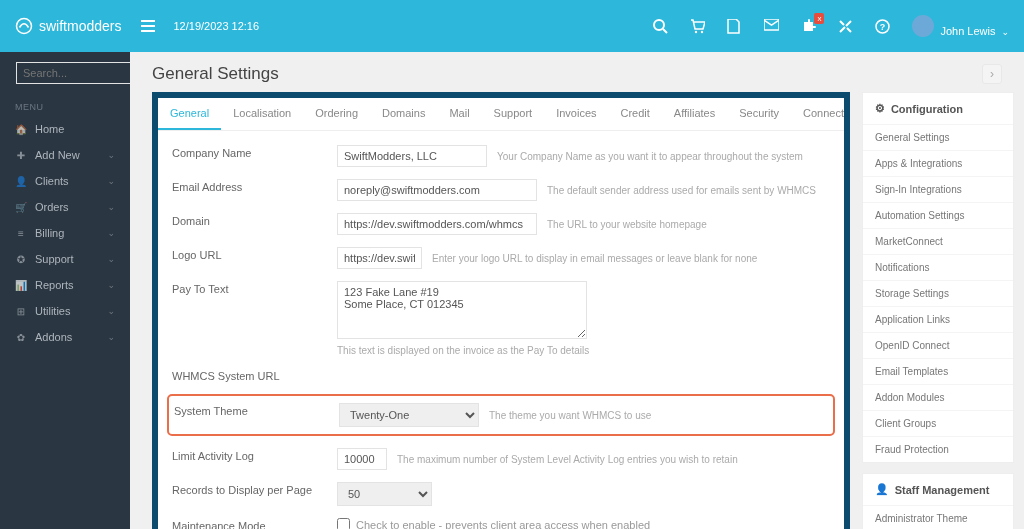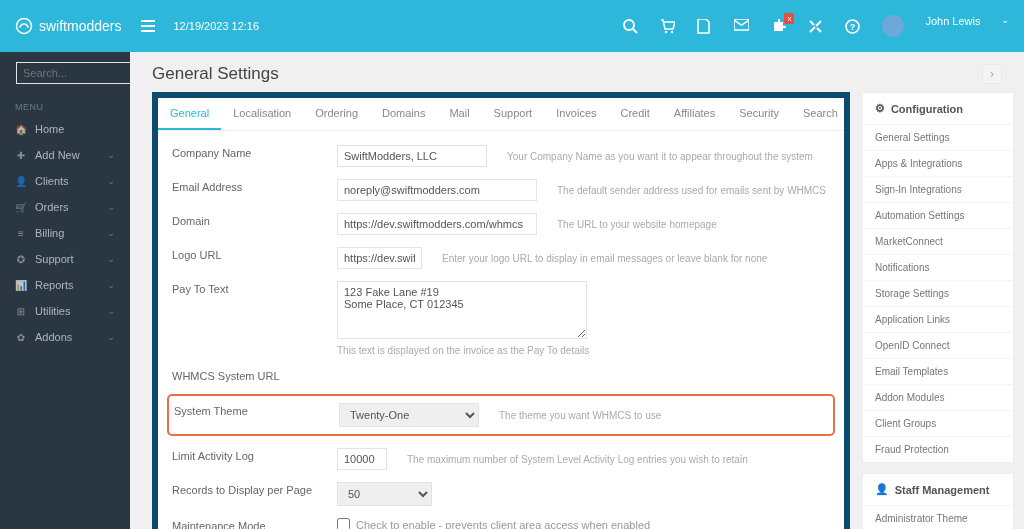--- a/index.html
+++ b/index.html
@@ -5,21 +5,21 @@
 *{box-sizing:border-box;margin:0;padding:0}
 body{font-family:-apple-system,"Segoe UI",Helvetica,Arial,sans-serif;font-size:12px;color:#555;background:#f0f0f0;width:1024px;height:529px;overflow:hidden}
 .topbar{height:52px;background:#2db7da;color:#fff;display:flex;align-items:center;padding:0 15px}
 .brand{display:flex;align-items:center;font-size:14px;font-weight:500}
 .brand svg{margin-right:6px}
 .hamburger{margin-left:20px;cursor:pointer}
 .datetime{margin-left:18px;font-size:11px}
 .top-icons{margin-left:auto;display:flex;align-items:center;gap:22px}
 .top-icons .ic{width:15px;height:15px;cursor:pointer;position:relative}
 .badge{position:absolute;top:-6px;right:-8px;background:#e74c3c;color:#fff;font-size:8px;padding:1px 3px;border-radius:2px}
-.user{display:flex;align-items:flex-start;gap:21px;font-size:11px}
+.user{display:flex;align-items:flex-end;gap:6px;font-size:11px}
 .avatar{width:22px;height:22px;border-radius:50%;background:#6ca9d8}
 .layout{display:flex;height:483px}
 .sidebar{width:130px;background:#2a3641;color:#aeb5bd;display:flex;flex-direction:column;font-size:11px;overflow:hidden}
 .search-wrap{display:flex;align-items:center;padding:10px}
 .search-wrap svg{opacity:.6}
 .search-wrap input{flex:1;background:transparent;border:none;color:#ccc;font-size:11px;outline:none;margin-left:6px}
 .menu-label{padding:8px 15px 4px;font-size:9px;color:#6b7782;letter-spacing:.5px}
 .nav-item{display:flex;align-items:center;padding:7px 15px;cursor:pointer;color:#aeb5bd}
 .nav-item .mi{width:12px;margin-right:8px;text-align:center;font-size:10px;opacity:.7}
 .nav-item .chev{margin-left:auto;font-size:9px;opacity:.5}
@@ -31,21 +31,21 @@
 .panel{background:#fff;border:6px solid #0c4a6e}
 .form-panel{flex:1;display:flex;flex-direction:column;overflow:hidden}
 .tabs{display:flex;border-bottom:1px solid #eee}
 .tab{padding:9px 12px;font-size:11px;color:#888;cursor:pointer}
 .tab.active{color:#2db7da;border-bottom:2px solid #2db7da}
 .form-body{flex:1;overflow-y:auto;padding:8px 14px}
 .form-row{display:flex;padding:6px 0;font-size:11px;color:#666}
 .form-row.hl{border:2px solid #e96e49;border-radius:5px;margin:6px -5px;padding:7px 5px}
 .form-row label{width:165px;padding-top:2px;color:#666}
 .form-row .ctrl{flex:1;display:flex;flex-direction:column;gap:4px}
-.form-row .line{display:flex;align-items:center;gap:20px}
+.form-row .line{display:flex;align-items:center;gap:10px}
 .hint{color:#aaa;font-size:10px}
 .hint-below{color:#aaa;font-size:10px;margin-top:2px}
 input[type=text],select,textarea{border:1px solid #e3e3e3;padding:4px 6px;font-size:11px;color:#555;font-family:inherit}
 textarea{resize:both;min-width:250px}
 input.w-s{width:150px}
 input.w-m{width:200px}
 input.w-n{width:50px}
 select.w-m{width:140px}
 select.w-s{width:95px}
 .check-line{display:flex;align-items:center;gap:6px;color:#999}
@@ -192,21 +192,21 @@
             <div class="tab active">General</div>
             <div class="tab">Localisation</div>
             <div class="tab">Ordering</div>
             <div class="tab">Domains</div>
             <div class="tab">Mail</div>
             <div class="tab">Support</div>
             <div class="tab">Invoices</div>
             <div class="tab">Credit</div>
             <div class="tab">Affiliates</div>
             <div class="tab">Security</div>
-            <div class="tab">Search</div>
+            <div class="tab">Connect</div>
             <div class="tab">Other</div>
           </div>
         <div class="form-body">
 
           <div class="form-row">
               <label>Company Name</label>
             <div class="ctrl">
                 <div class="line">
                   <input class="w-s" type="text" value="SwiftModders, LLC" style="">
                   <span class="hint">Your Company Name as you want it to appear throughout the system</span>

